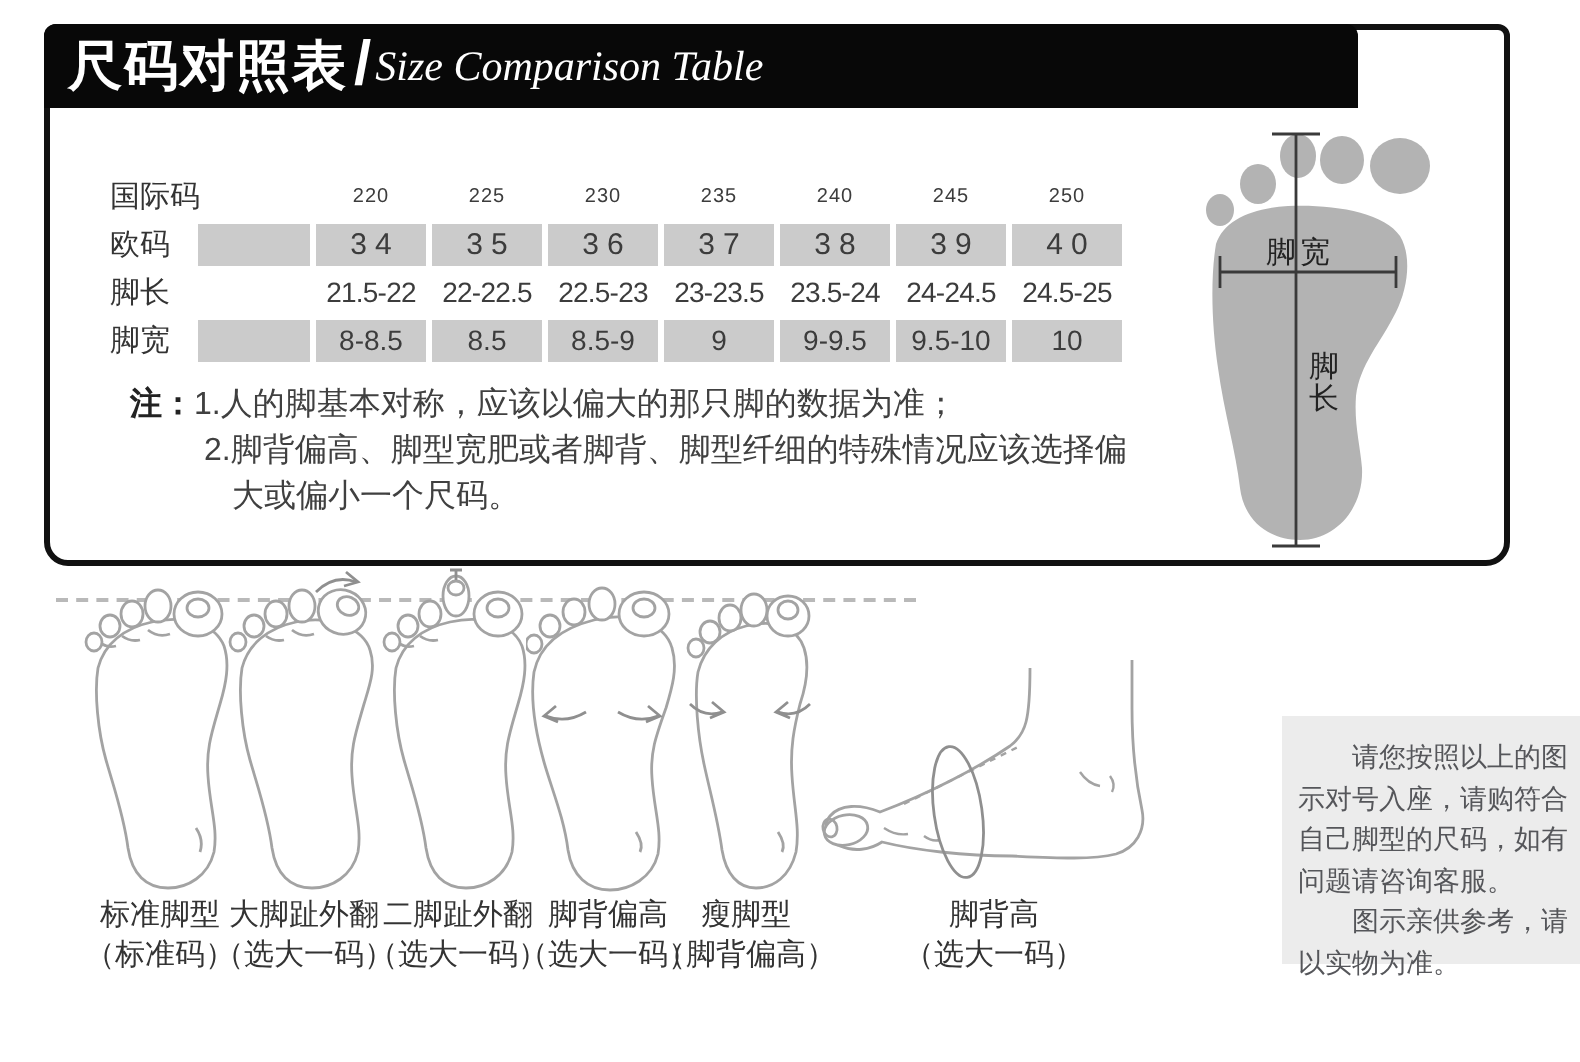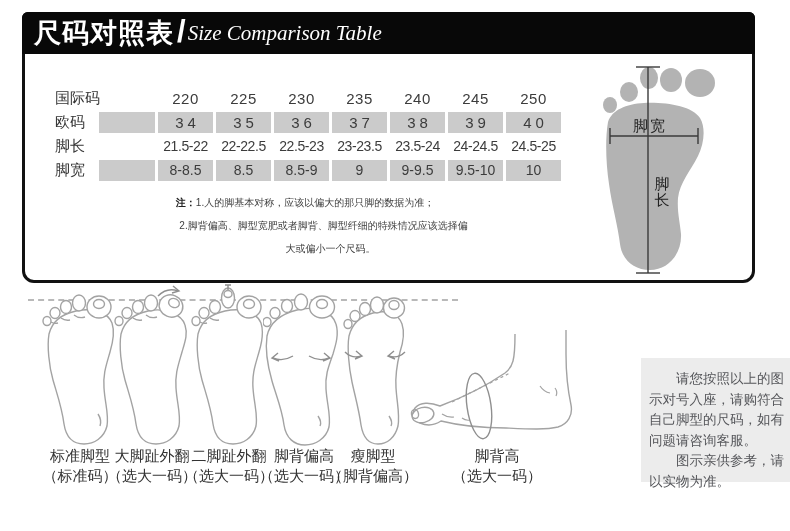--- a/index.html
+++ b/index.html
@@ -7,53 +7,53 @@
     position:relative;width:790px;height:531px;background:#fff;overflow:hidden;
     font-family:"Liberation Sans","DejaVu Sans",sans-serif;color:#3a3a3a;
   }
   
   .panel-box{
     position:absolute;left:22px;top:12px;width:733px;height:271px;
     box-sizing:border-box;border:3px solid #111;border-radius:6px 6px 12px 12px;
     background:#fff;
   }
   .header-bar{
-    position:absolute;left:22px;top:12px;width:733px;height:42px;
+    position:absolute;left:22px;top:12px;width:657px;height:42px;
     box-sizing:border-box;background:#080808;border-radius:6px 6px 0 0;
     display:flex;align-items:center;padding-left:12px;color:#fff;
   }
   .title-zh{font-size:27px;font-weight:bold;letter-spacing:1px;}
   .title-slash{font-size:31px;font-weight:bold;margin:0 2px 2px 3px;}
   .title-en{font-family:"Liberation Serif","DejaVu Serif",serif;font-style:italic;font-size:21px;margin-top:1px;}
   
   .size-table{position:absolute;left:55px;top:86px;}
   .t-row{display:flex;align-items:center;height:24px;}
   .t-label{width:44px;font-size:15px;color:#333;white-space:nowrap;}
   .t-pad{width:56px;height:21px;margin-right:3px;}
   .t-cell{width:55px;height:21px;margin-right:3px;line-height:21px;text-align:center;
           font-size:14px;letter-spacing:-0.4px;color:#3c3c3c;white-space:nowrap;}
   .t-row.shaded .t-pad,.t-row.shaded .t-cell{background:#cbcbcb;}
-  .t-row:nth-child(1) .t-cell{font-size:15px;letter-spacing:0.5px;}
+  .t-row:nth-child(1) .t-cell{font-size:10px;letter-spacing:0.5px;}
   .t-row:nth-child(2) .t-cell{font-size:15px;letter-spacing:4px;padding-left:4px;box-sizing:border-box;}
   .t-row:nth-child(4) .t-cell{letter-spacing:0;}
   
-  .notes{position:absolute;left:65px;top:191px;width:480px;font-size:10px;line-height:23px;color:#404040;text-align:center;}
+  .notes{position:absolute;left:65px;top:191px;width:480px;font-size:16px;line-height:23px;color:#404040;}
   .note-line{white-space:nowrap;}
   .note-prefix{font-weight:bold;color:#222;}
   .note-l2{padding-left:37px;}
   .note-l3{padding-left:51px;}
   
   .footprint{position:absolute;left:592px;top:56px;width:158px;height:222px;}
   .fd-label{position:absolute;font-size:15px;color:#222;}
   .fd-width{left:629px;top:117px;width:42px;text-align:center;letter-spacing:2px;}
   .fd-length{left:654px;top:176px;width:16px;line-height:16px;word-break:break-all;text-align:center;}
   
   .dashed-line{position:absolute;left:28px;top:299px;width:430px;height:0;border-top:2px dashed #b9b9b9;}
   .fig{position:absolute;}
-  .fig-label{position:absolute;top:448px;width:130px;text-align:center;font-size:15px;line-height:20px;color:#333;white-space:nowrap;font-family:Liberation Mono, monospace;}
+  .fig-label{position:absolute;top:448px;width:130px;text-align:center;font-size:15px;line-height:20px;color:#333;white-space:nowrap;}
   .info-box{
     position:absolute;left:593px;top:358px;width:162px;height:124px;box-sizing:border-box;
     background:#ececec;color:#55565a;font-size:13.5px;line-height:20.5px;
     padding:11px 7px 0 8px;
     margin-left:48px;
   }
   .info-box p{margin:0;text-indent:2em;}
 </style>
 </head>
 <body>

